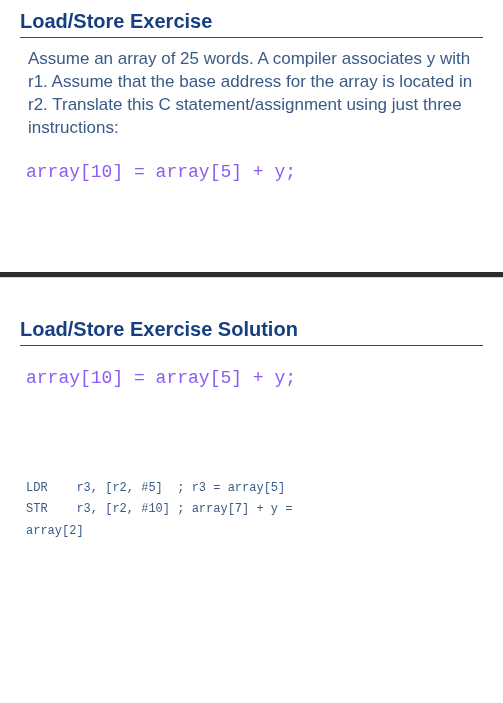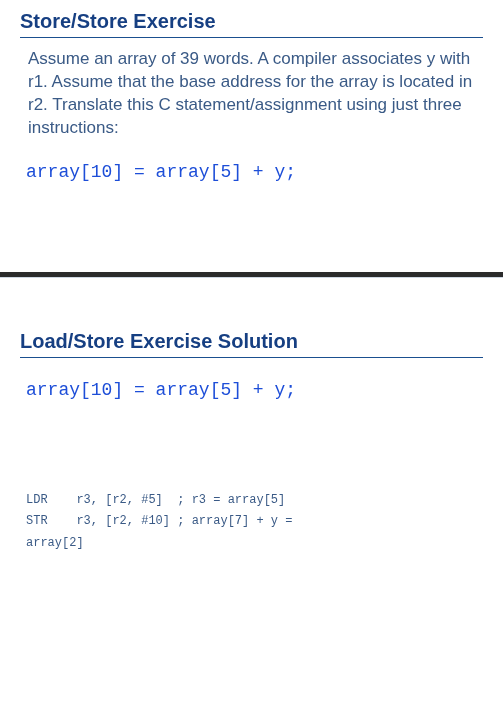--- a/index.html
+++ b/index.html
@@ -25,54 +25,54 @@
     border-bottom: 1px solid #1a4f8f;
   }
   .desc {
     margin: 10px 0 0 8px;
     color: #3a5a86;
     font-size: 17px;
     line-height: 1.35;
   }
   .code {
     font-family: "Courier New", Courier, monospace;
-    color: #1d4ed8;
+    color: #8b5cf6;
     font-size: 18px;
     margin: 22px 0 0 6px;
     white-space: pre;
   }
   .slide1 {
     padding-bottom: 90px;
   }
   .separator {
     height: 6px;
     background: #2b2b2b;
     width: 503px;
     box-shadow: 0 -1px 0 #cfd8e3 inset;
   }
   .slide2 {
-    padding-top: 52px;
+    padding-top: 40px;
     padding-bottom: 15px;
   }
   .asm {
     font-family: "Courier New", Courier, monospace;
     color: #3a5a86;
     font-size: 12px;
     margin-top: 90px;
     margin-left: 6px;
     line-height: 1.8;
   }
   .asm-row { white-space: pre; }
 </style>
 </head>
 <body>
 
 <div class="slide slide1">
-  <h2 class="slide-title">Store/Store Exercise</h2>
-  <p class="desc">Assume an array of 39 words.  A compiler associates y with r1.  Assume that the base address for the array is located in r2.  Translate this C statement/assignment using just three instructions:</p>
+  <h2 class="slide-title">Load/Store Exercise</h2>
+  <p class="desc">Assume an array of 25 words.  A compiler associates y with r1.  Assume that the base address for the array is located in r2.  Translate this C statement/assignment using just three instructions:</p>
   <div class="code">array[10] = array[5] + y;</div>
 </div>
 
 <div class="separator"></div>
 
 <div class="slide slide2">
   <h2 class="slide-title">Load/Store Exercise Solution</h2>
   <div class="code">array[10] = array[5] + y;</div>
 
   <div class="asm">

